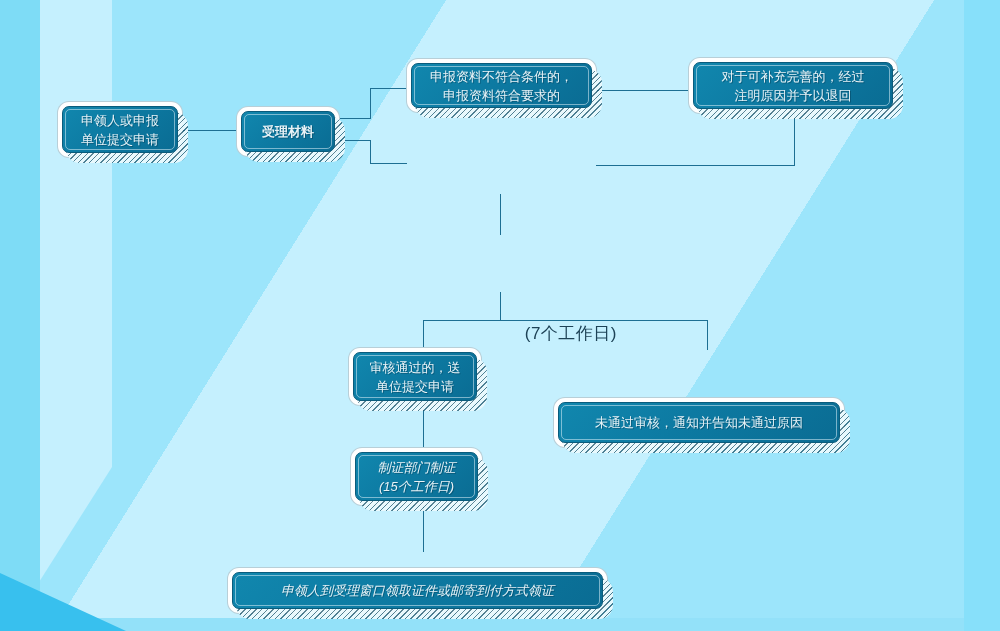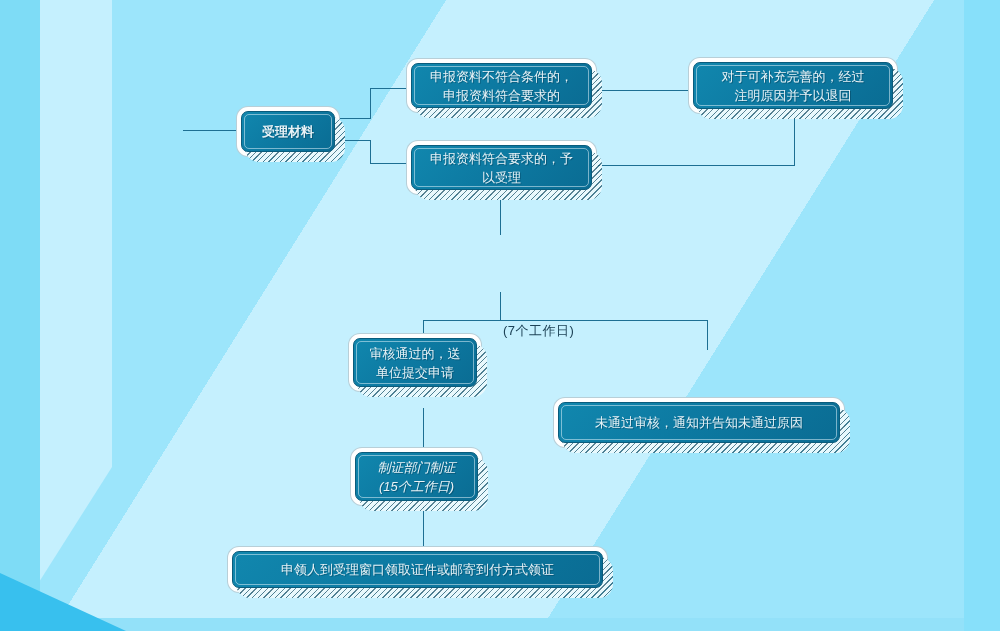--- a/index.html
+++ b/index.html
@@ -14,22 +14,22 @@
   .bg-leftband{left:0;top:0;width:40px;height:631px;background:#7edcf6;}
   .bg-corner-tri{left:0;top:565px;width:126px;height:66px;background:#38c0ee;clip-path:polygon(0 12%,100% 100%,0 100%);}
   .bg-rightband{left:964px;top:0;width:36px;height:631px;background:#87e0fa;}
 
   
   .line{position:absolute;background:#1d6f93;z-index:1;}
   .line.h{height:1px;}
   .line.v{width:1px;}
 
   
-  .branch-label{position:absolute;left:503px;top:322px;width:114px;text-align:left;
-    font-size:13px;color:#1d4256;z-index:2;letter-spacing:.5px;}
+  .branch-label{position:absolute;left:503px;top:322px;width:114px;text-align:right;
+    font-size:17px;color:#1d4256;z-index:2;letter-spacing:.5px;}
 
   
   .node{position:absolute;box-sizing:border-box;background:#ffffff;border:1px solid rgba(125,168,184,.55);
     border-radius:12px;padding:4px;z-index:1;}
   .node::after{content:"";position:absolute;left:8px;top:10px;right:-6px;bottom:-6px;border-radius:14px;z-index:-1;
     background:repeating-linear-gradient(135deg,rgba(38,92,114,.75) 0 1px,rgba(234,249,253,.95) 1px 4px);}
   .node-inner{position:relative;height:100%;border-radius:7px;border:1px solid #0a5c7c;box-sizing:border-box;
     background:linear-gradient(135deg,#1187ae 0%,#0d7aa2 45%,#0a6c93 100%);
     display:flex;flex-direction:column;align-items:center;justify-content:center;}
   .node-inner::before{content:"";position:absolute;inset:2px;border:1px solid rgba(235,250,255,.5);border-radius:5px;pointer-events:none;}
@@ -37,24 +37,24 @@
     text-shadow:1px 1px 0 rgba(0,45,65,.38);white-space:nowrap;}
   .nl:empty{display:none;}
 
   
   .n0{left:57px; top:101px;width:126px;height:57px;}
   .n1{left:236px;top:106px;width:104px;height:51px;font-weight:bold;}
   .n2{left:406px;top:58px; width:191px;height:55px;}
   .n3{left:688px;top:57px; width:210px;height:57px;}
   .n4{left:406px;top:140px;width:191px;height:55px;}
   .n5{left:446px;top:234px;width:107px;height:59px;}
-  .n6{left:348px;top:333px;width:134px;height:59px;}
+  .n6{left:348px;top:347px;width:134px;height:59px;}
   .n7{left:553px;top:349px;width:292px;height:51px;margin-top:48px;}
   .n8{left:350px;top:447px;width:133px;height:59px;font-style:italic;}
-  .n9{left:227px;top:546px;width:381px;height:47px;}
+  .n9{left:227px;top:567px;width:381px;height:47px;font-style:italic;}
 </style>
 </head>
 <body>
 
 <div class="stage">
 
   <div class="bg bg-stripes"></div>
   <div class="bg bg-leftlight"></div>
   <div class="bg bg-bottomstrip"></div>
   <div class="bg bg-leftband"></div>
@@ -74,20 +74,26 @@
   <div class="line v" style="left:500px;top:194px;height:41px"></div>
   <div class="line v" style="left:500px;top:292px;height:29px"></div>
   <div class="line h" style="left:423px;top:320px;width:285px"></div>
   <div class="line v" style="left:423px;top:320px;height:31px"></div>
   <div class="line v" style="left:707px;top:320px;height:30px"></div>
   <div class="line v" style="left:423px;top:408px;height:40px"></div>
   <div class="line v" style="left:423px;top:505px;height:47px"></div>
 
   <div class="branch-label">(7个工作日)</div>
 
+  <div class="node n0">
+    <div class="node-inner">
+      <span class="nl">申领人或申报</span>
+      <span class="nl">单位提交申请</span>
+    </div>
+  </div>
 
   <div class="node n1">
     <div class="node-inner">
       <span class="nl">受理材料</span>
     </div>
   </div>
 
   <div class="node n2">
     <div class="node-inner">
       <span class="nl">申报资料不符合条件的，</span>
@@ -95,26 +101,20 @@
     </div>
   </div>
 
   <div class="node n3">
     <div class="node-inner">
       <span class="nl">对于可补充完善的，经过</span>
       <span class="nl">注明原因并予以退回</span>
     </div>
   </div>
 
-  <div class="node n4">
-    <div class="node-inner">
-      <span class="nl">申报资料符合要求的，予</span>
-      <span class="nl">以受理</span>
-    </div>
-  </div>
 
 
   <div class="node n6">
     <div class="node-inner">
       <span class="nl">审核通过的，送</span>
       <span class="nl">单位提交申请</span>
     </div>
   </div>
 
   <div class="node n7">

